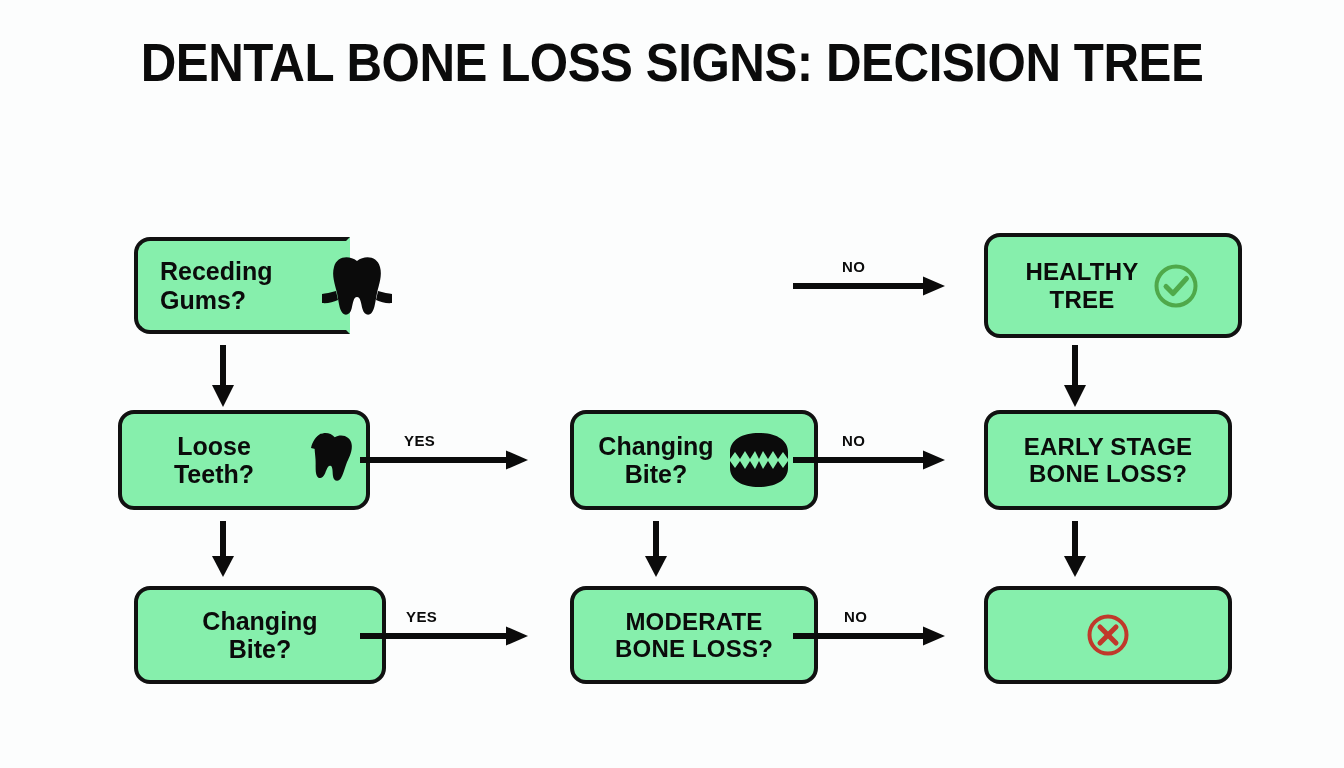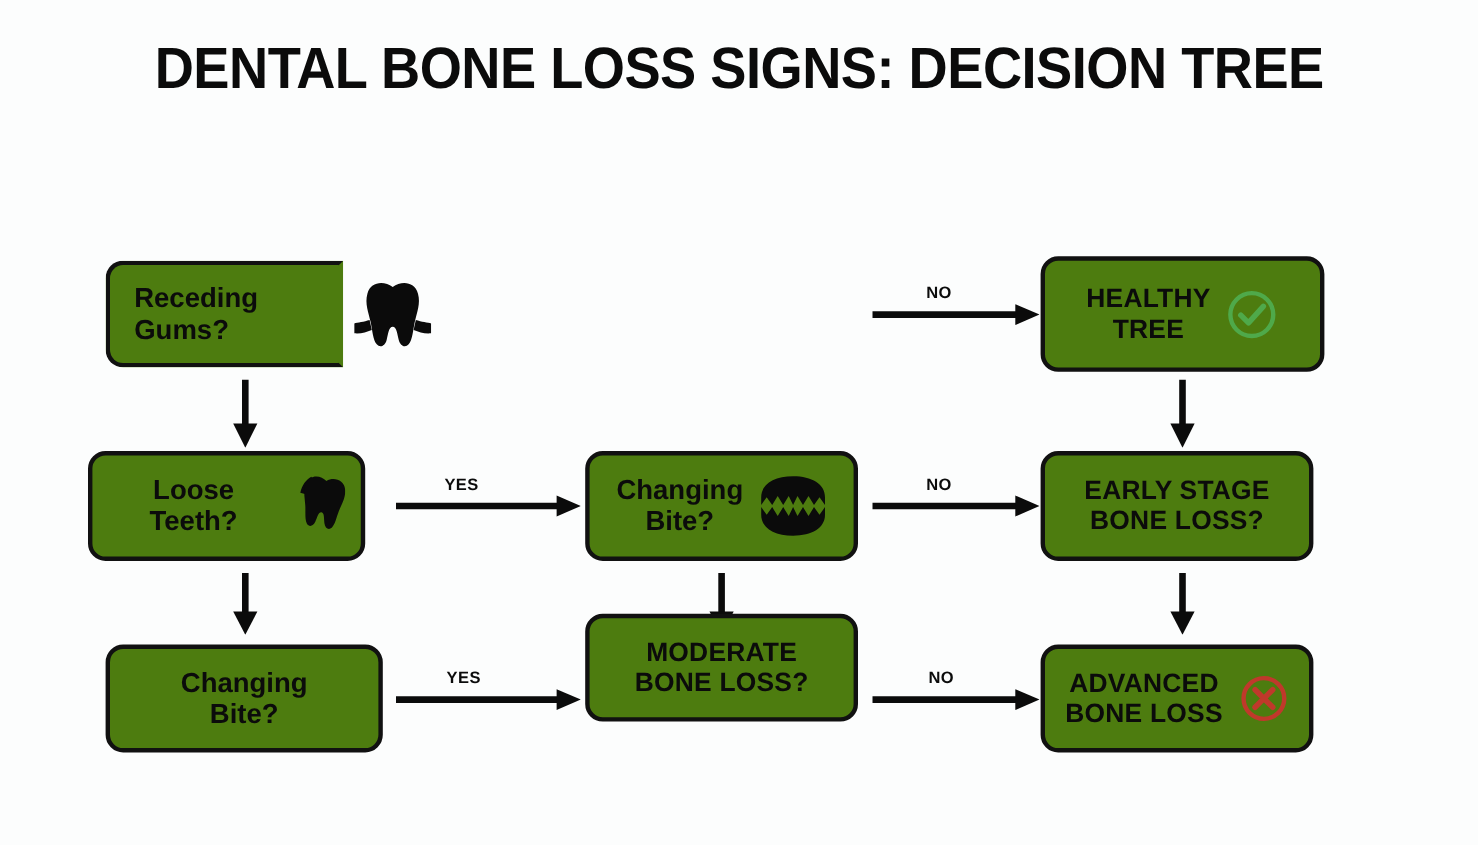--- a/index.html
+++ b/index.html
@@ -34,28 +34,29 @@
     color: #0b0b0b;
     transform: scaleX(0.93);
     transform-origin: center top;
     white-space: nowrap;
   }
 
   
   .node {
     position: absolute;
     box-sizing: border-box;
-    background: #4d7c0f;
+    background: #86efac;
     border: 4px solid #111111;
     border-radius: 16px;
     display: flex;
     align-items: center;
     justify-content: center;
     gap: 14px;
     padding: 0 14px;
+    margin-left: 38px;
   }
   .node .label {
     color: #0b0b0b;
     text-align: center;
     line-height: 1.13;
     white-space: pre-line;
   }
   .node.mixed .label {
     font-weight: bold;
     font-size: 25px;
@@ -249,36 +250,34 @@
   </div>
 
   <span class="edge-label" style="left:406px; top:608px;">YES</span>
   <span class="arrow" style="left:360px; top:625px;">
     <svg width="168" height="22" viewBox="0 0 168 22">
       <line x1="0" y1="11" x2="148" y2="11" stroke="#0b0b0b" stroke-width="6"></line>
       <polygon points="146,1.5 168,11 146,20.5" fill="#0b0b0b"></polygon>
     </svg>
   </span>
 
-  <div class="node caps" style="left:532px; top:558px; width:248px; height:98px;">
+  <div class="node caps" style="left:532px; top:586px; width:248px; height:98px;">
     <span class="label">MODERATE
 BONE LOSS?</span>
   </div>
 
   <span class="edge-label" style="left:844px; top:608px;">NO</span>
   <span class="arrow" style="left:793px; top:625px;">
     <svg width="152" height="22" viewBox="0 0 152 22">
       <line x1="0" y1="11" x2="132" y2="11" stroke="#0b0b0b" stroke-width="6"></line>
       <polygon points="130,1.5 152,11 130,20.5" fill="#0b0b0b"></polygon>
     </svg>
   </span>
 
   <div class="node caps" style="left:946px; top:586px; width:248px; height:98px;">
-    <span class="label">ADVANCED
-BONE LOSS</span>
     <span class="icon">
       <svg width="46" height="46" viewBox="0 0 46 46">
         <circle cx="23" cy="23" r="18.5" fill="none" stroke="#c0392b" stroke-width="4"></circle>
         <line x1="15" y1="15" x2="31" y2="31" stroke="#c0392b" stroke-width="5" stroke-linecap="round"></line>
         <line x1="31" y1="15" x2="15" y2="31" stroke="#c0392b" stroke-width="5" stroke-linecap="round"></line>
       </svg>
     </span>
   </div>
 
 </div>

